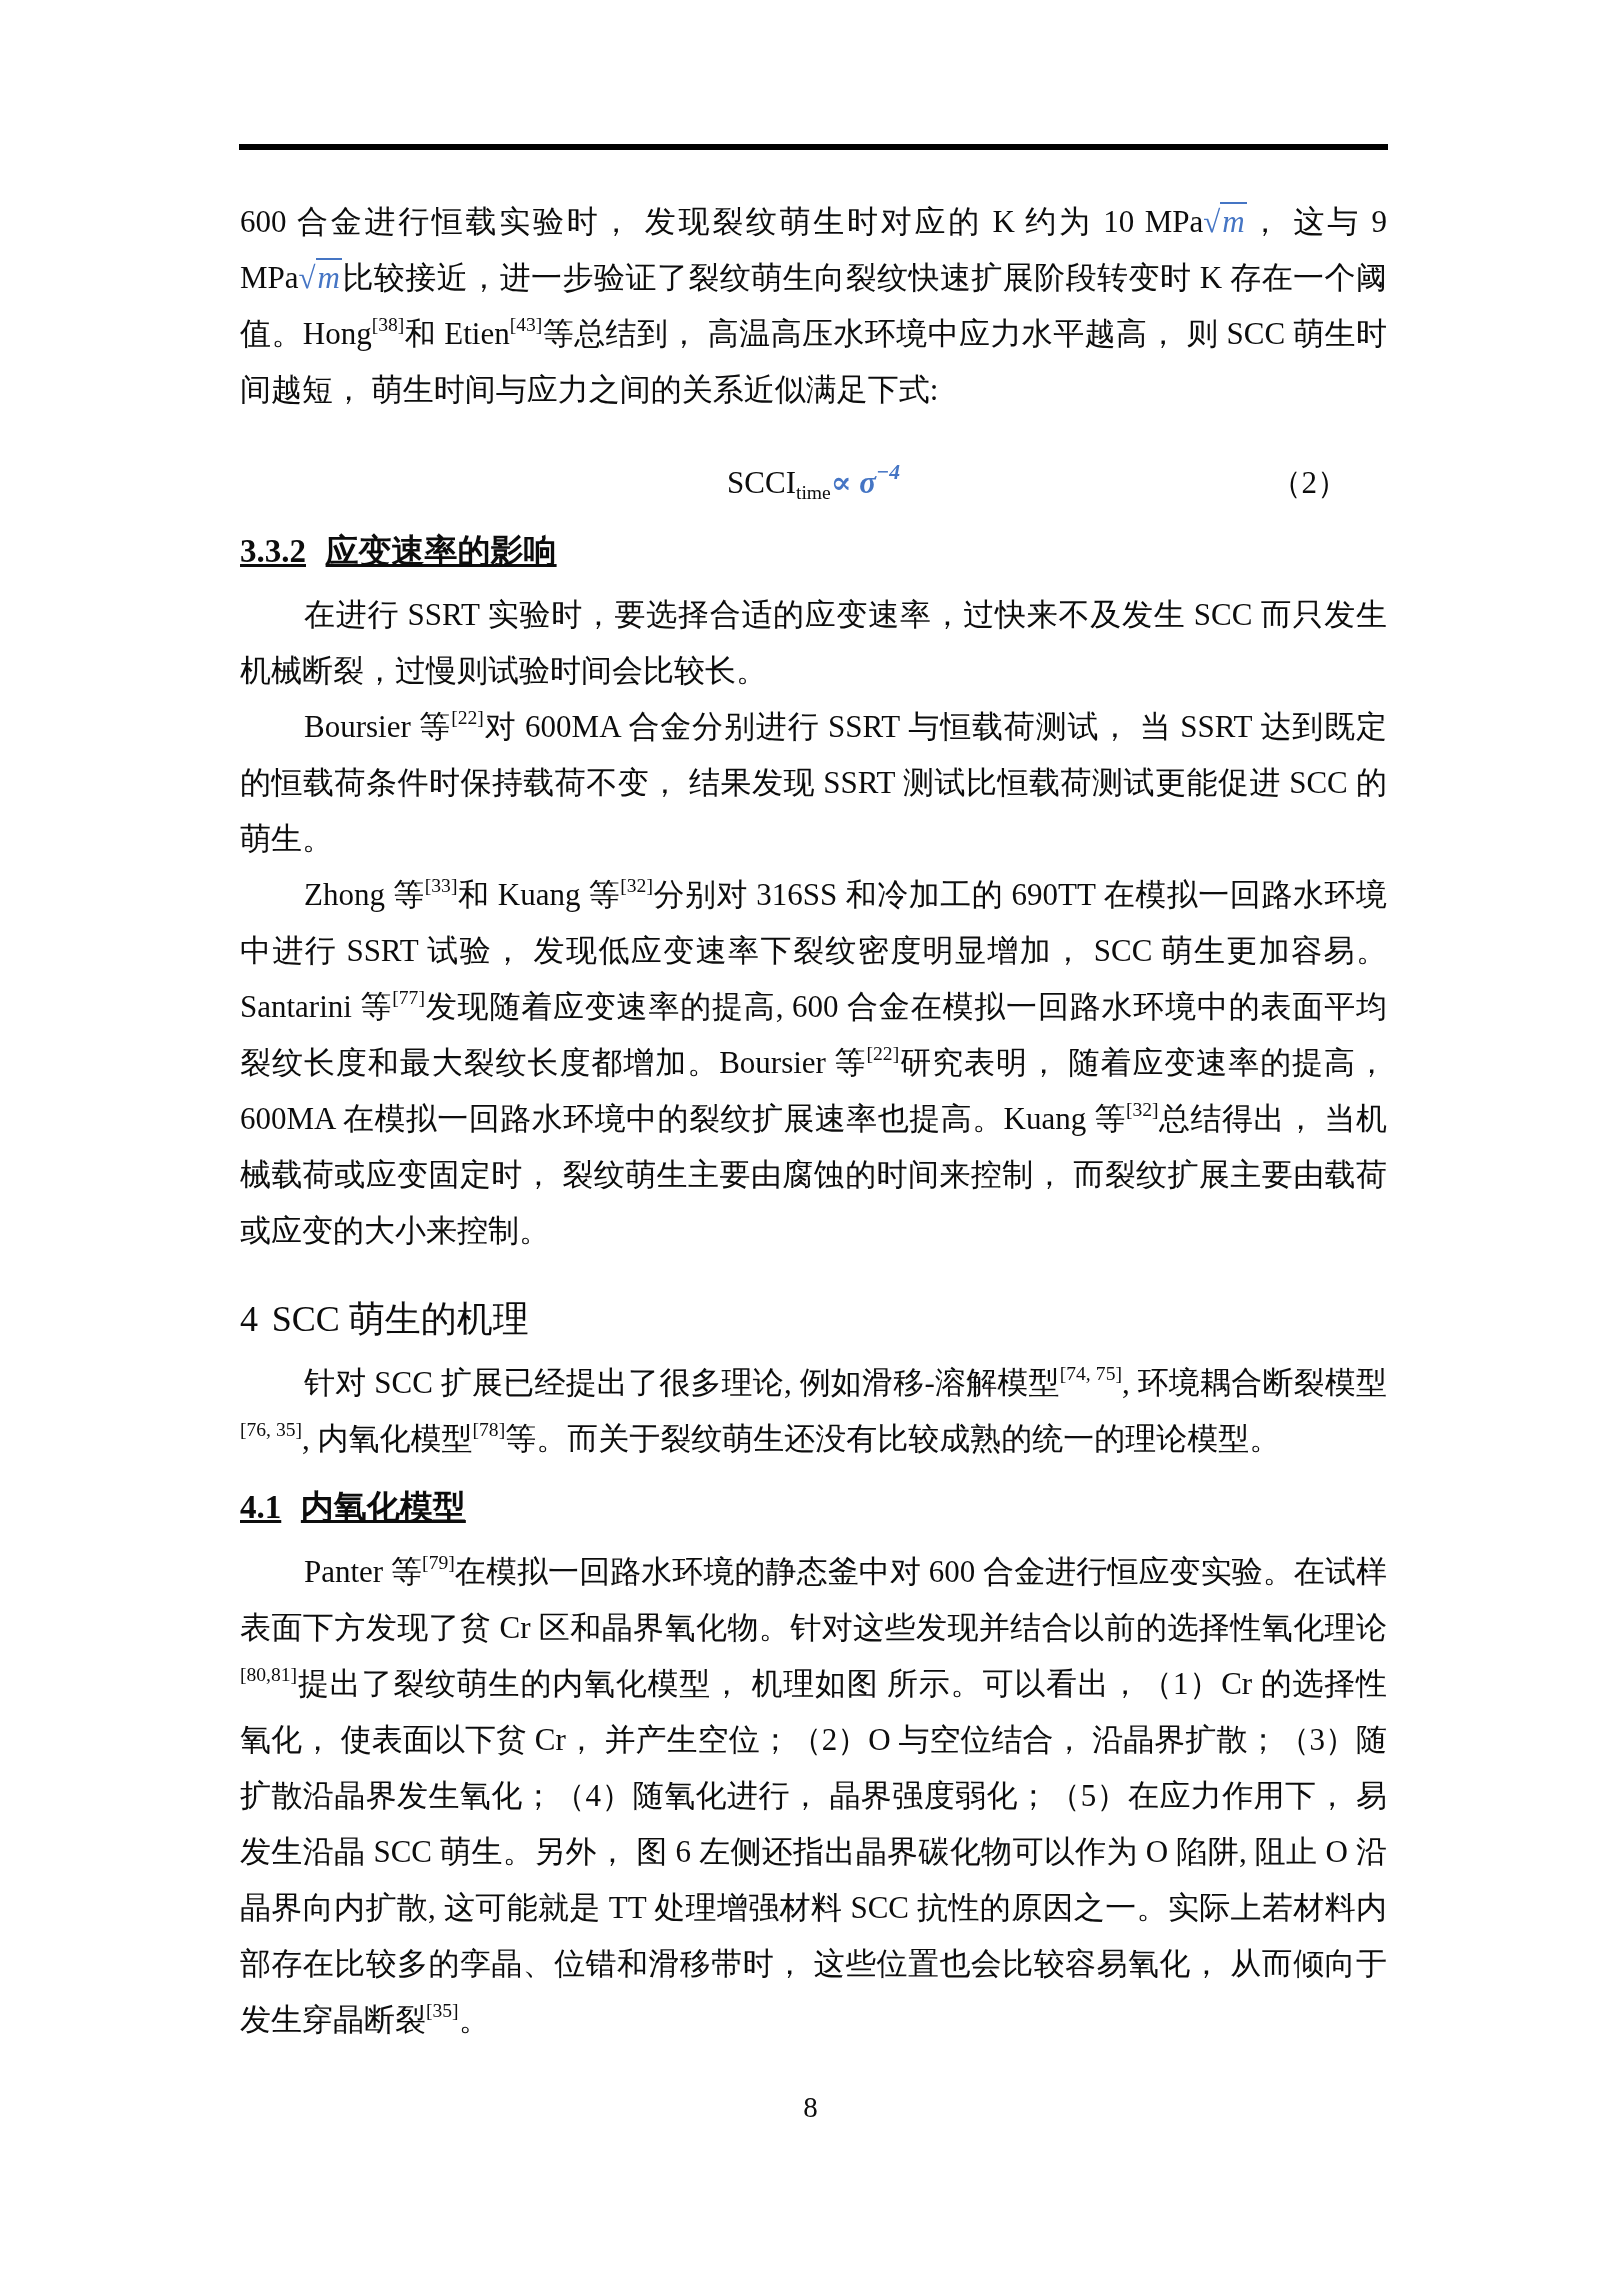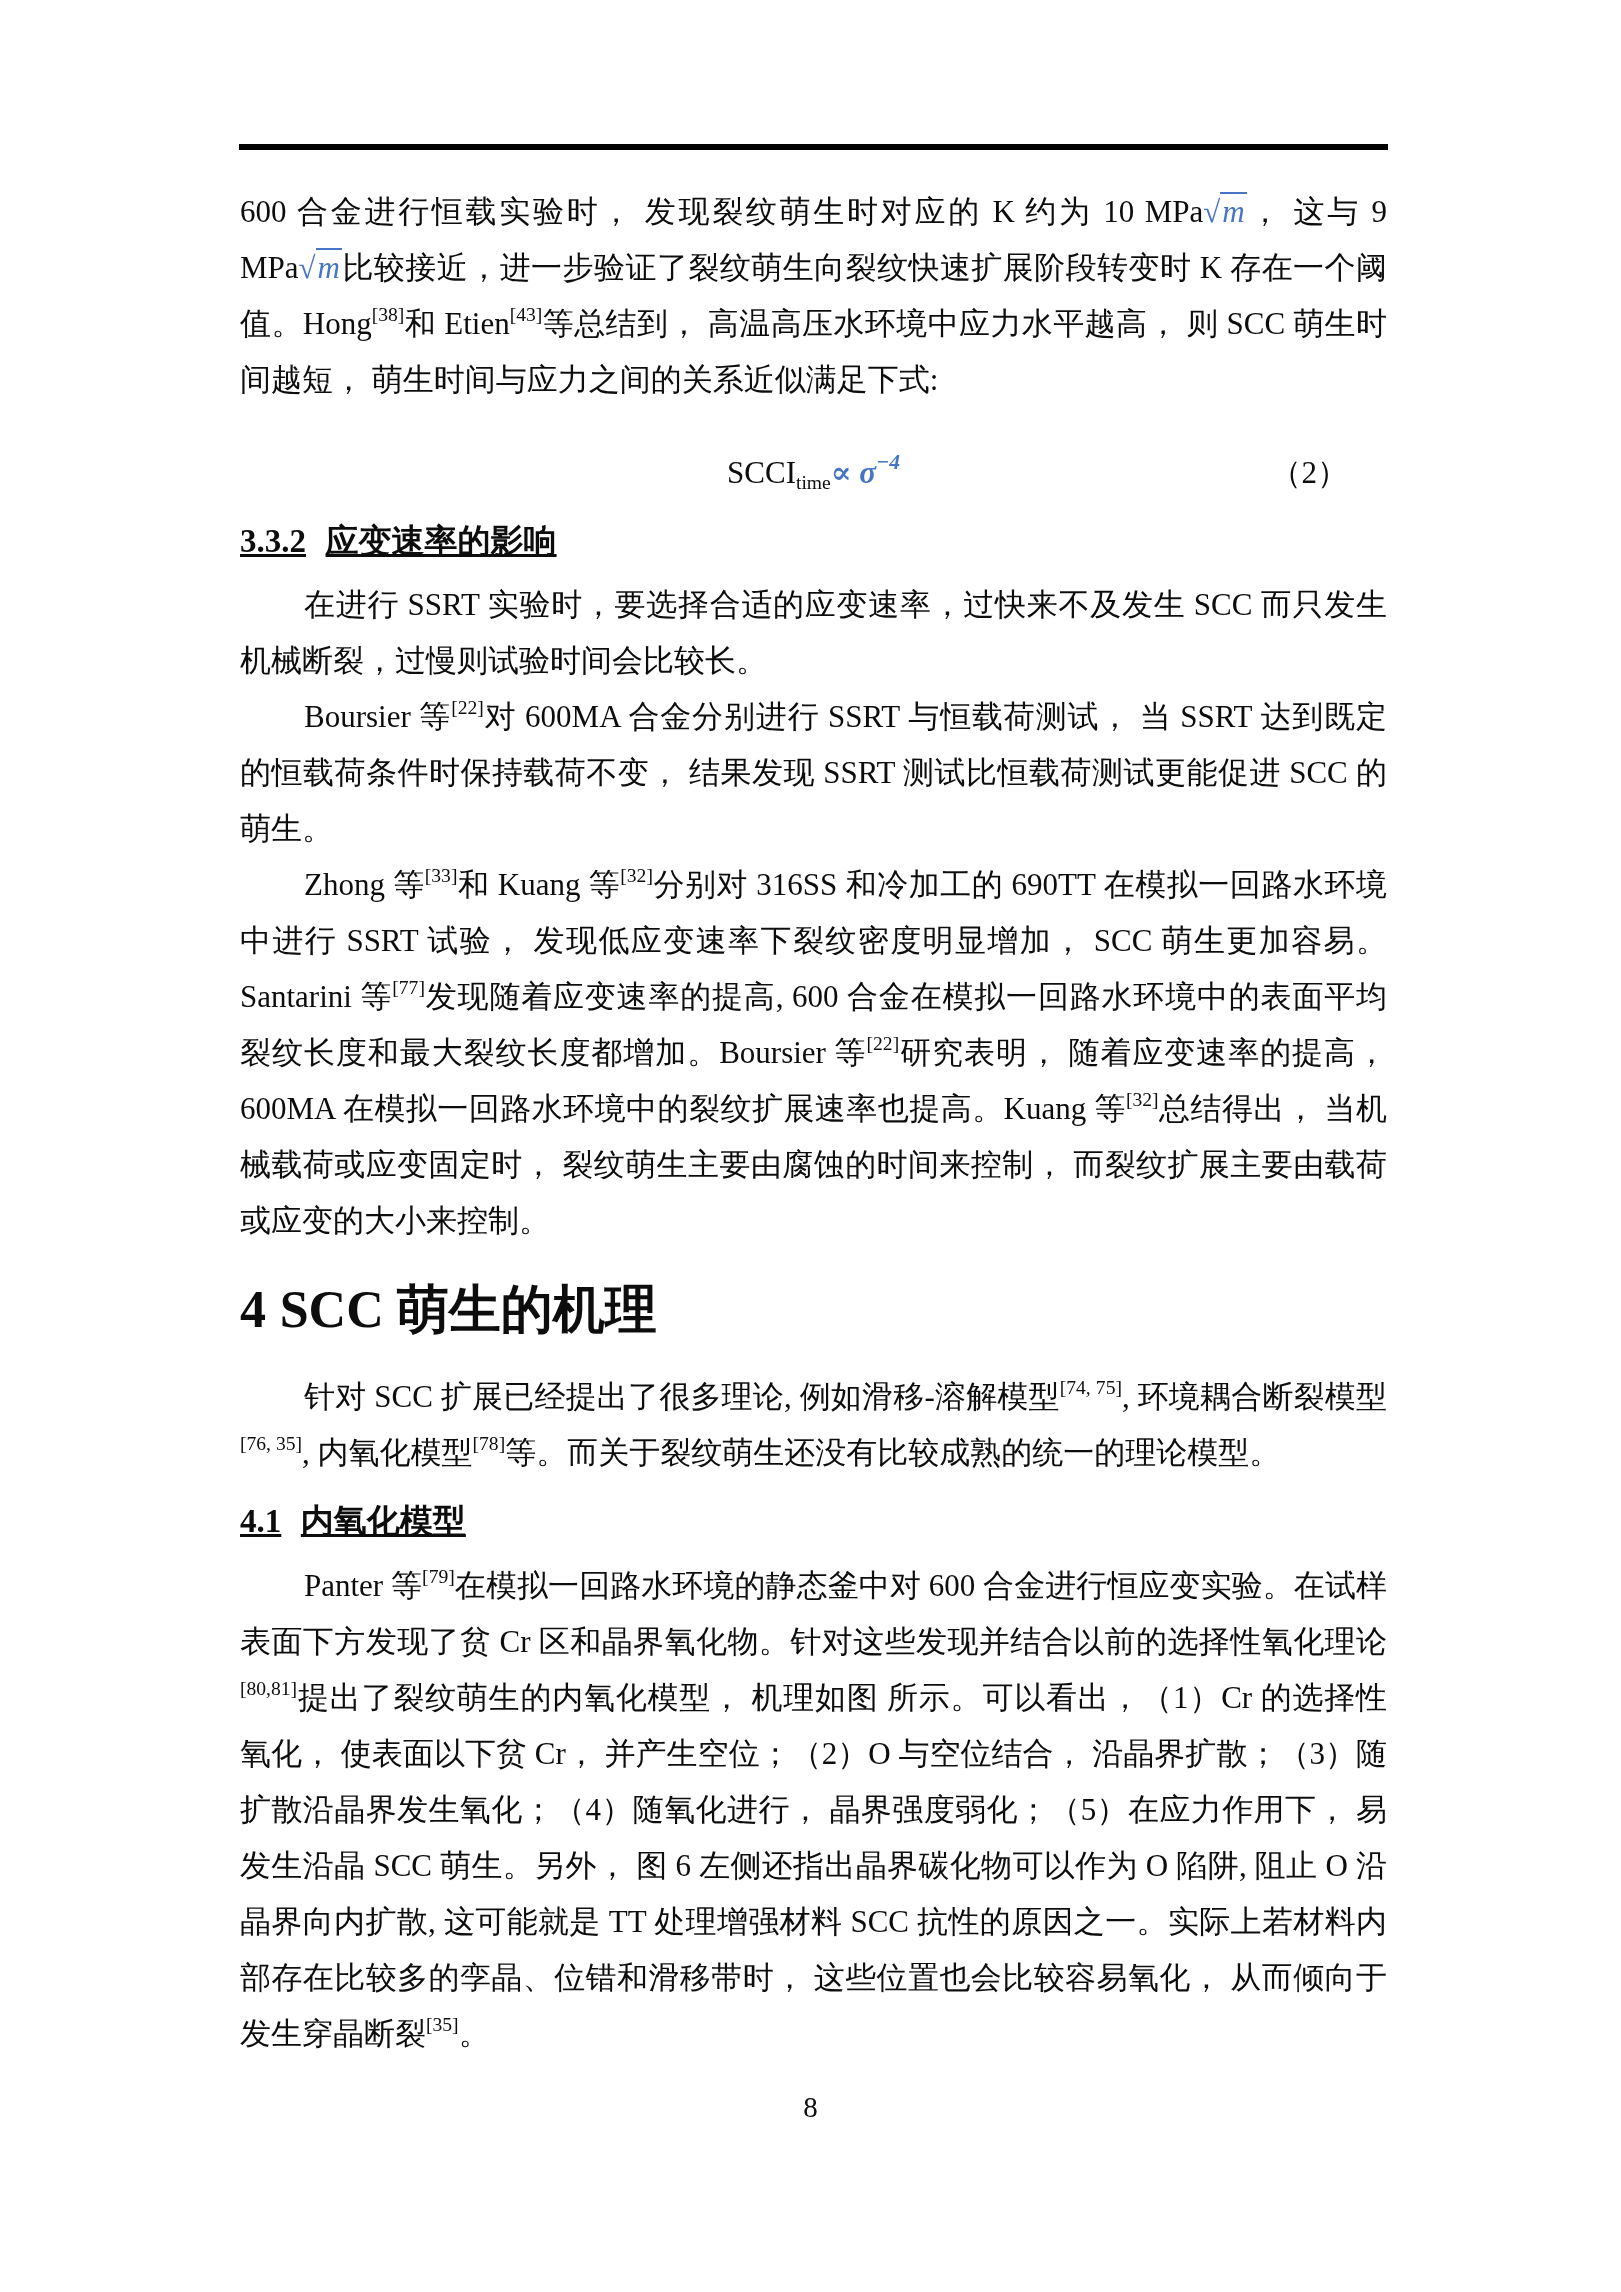--- a/index.html
+++ b/index.html
@@ -20,21 +20,21 @@
     position: absolute;
     left: 239px;
     top: 144px;
     width: 1149px;
     height: 5.9px;
     background: #000000;
   }
   .content {
     position: absolute;
     left: 240px;
-    top: 139px;
+    top: 149px;
     width: 1147px;
     padding-top: 45px;
     font-size: 31px;
     line-height: 56px;
     text-align: justify;
   }
   p.body {
     margin: 0;
   }
   p.indent {
@@ -83,24 +83,24 @@
   h3.h-sub {
     font-size: 33px;
     line-height: 45px;
     font-weight: bold;
     margin: 17.6px 0 13.7px;
     text-align: left;
     text-decoration: underline;
   }
   h3.h-sub .h-num { margin-right: 19.6px; }
   h2.h-main {
-    font-size: 52px;
+    font-size: 36px;
     line-height: 55px;
-    font-weight: bold;
-    margin: 33px 0 32px;
+    font-weight: normal;
+    margin: 33px 0 8px;
     text-align: left;
   }
   h2.h-main .h-num { margin-right: 13.7px; }
   .page-number {
     position: absolute;
     left: 0;
     top: 2090px;
     width: 100%;
     text-align: center;
     font-size: 29px;

